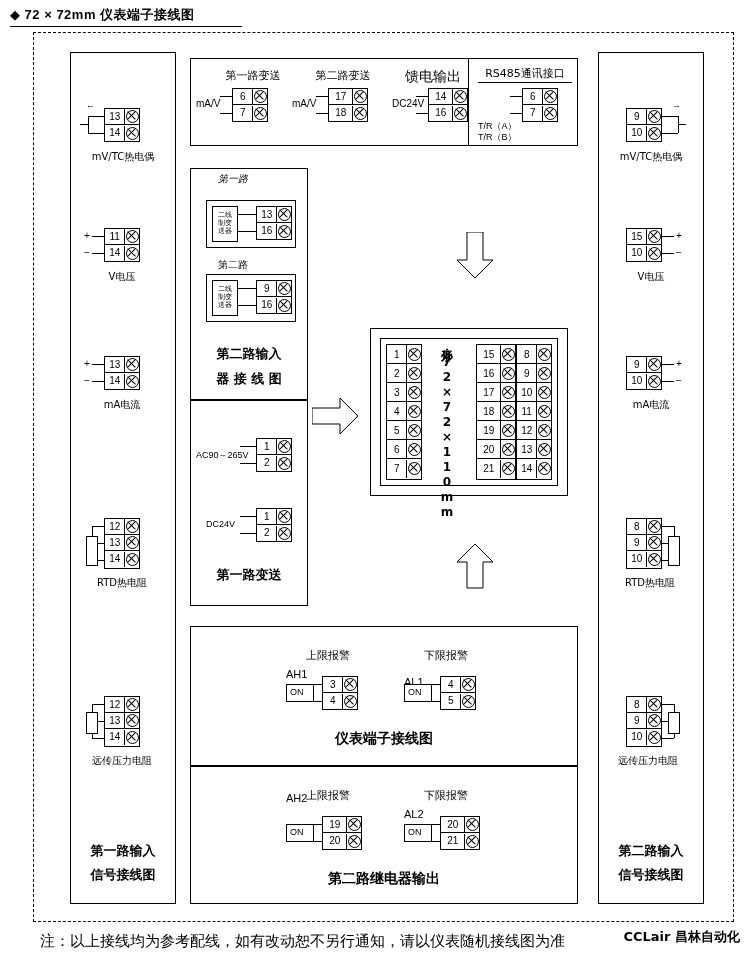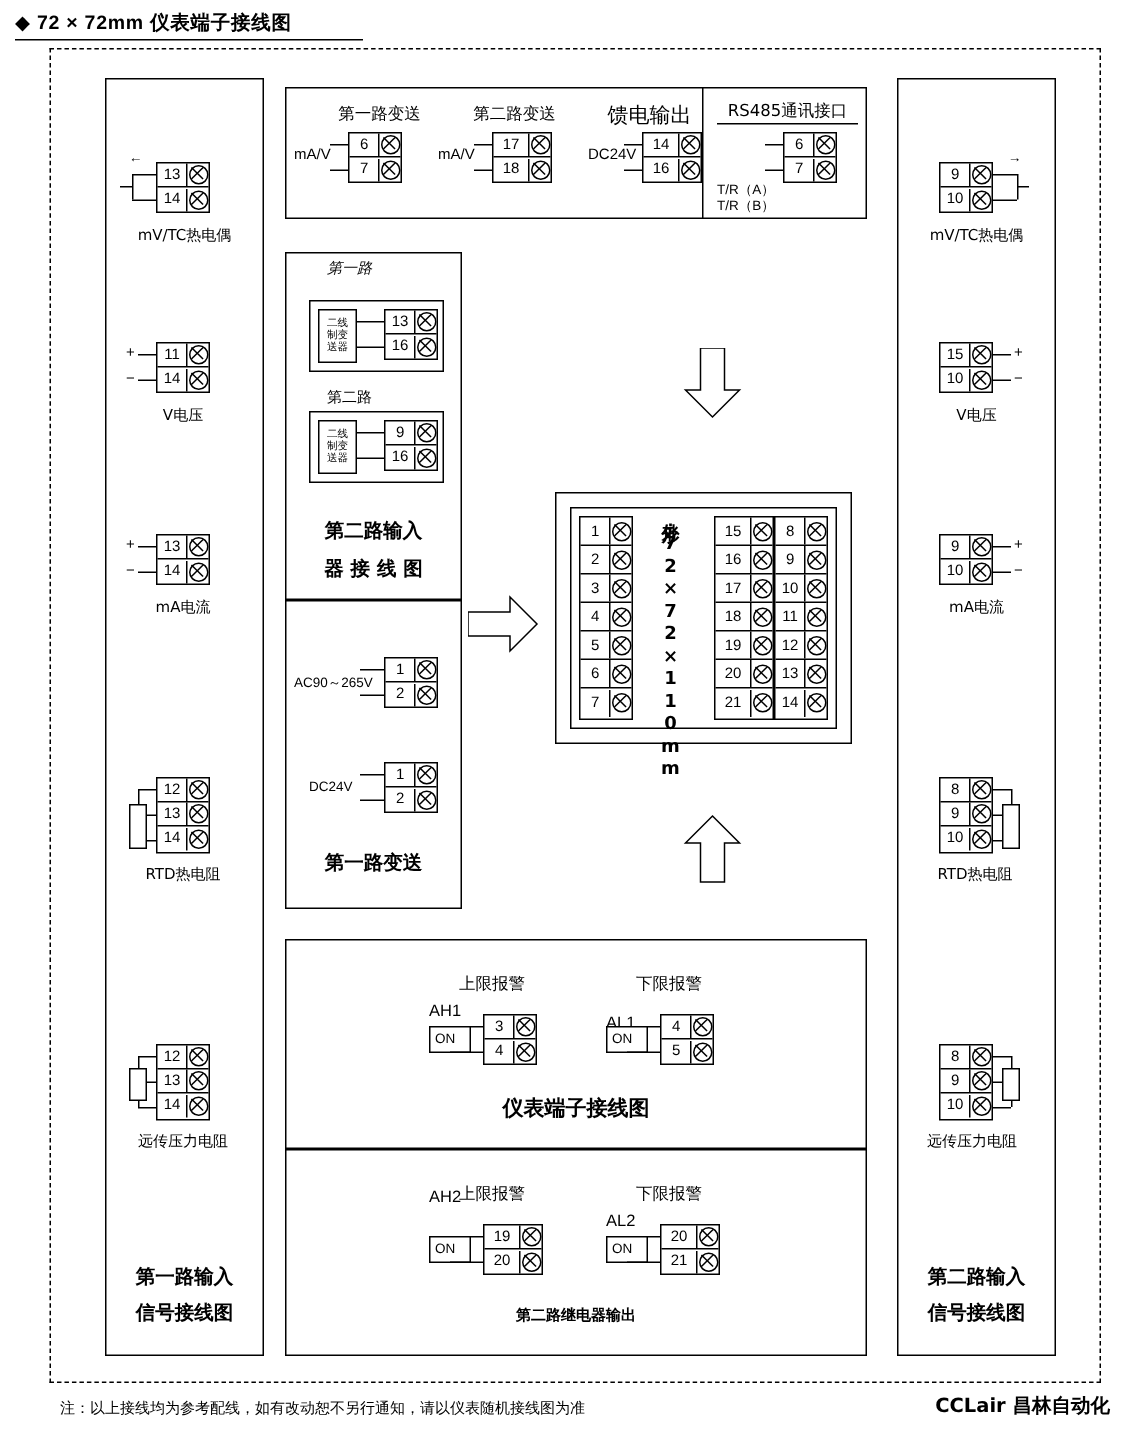--- a/index.html
+++ b/index.html
@@ -41,21 +41,21 @@
   }
   .scr .circ:before{width:11px;height:1px;left:-1px;top:4px;transform:rotate(45deg);}
   .scr .circ:after{width:11px;height:1px;left:-1px;top:4px;transform:rotate(-45deg);}
 
   .hline{position:absolute;background:#000;height:1px;}
   .vline{position:absolute;background:#000;width:1px;}
 
   .arrow-big{position:absolute;}
 
   .footnote{
-    position:absolute;left:40px;top:932px;font-size:10px;
+    position:absolute;left:40px;top:932px;font-size:15px;
     font-family:"DejaVu Sans","Liberation Sans",sans-serif;
   }
   .brand{position:absolute;right:10px;top:928px;font-size:13px;font-weight:bold;
     font-family:"DejaVu Sans","Liberation Sans",sans-serif;}
 
   .vert{writing-mode:vertical-rl;text-orientation:upright;}
   .bold{font-weight:bold;}
   .f13{font-size:13px;}
   .f10{font-size:10px;}
   .f9{font-size:9px;}
@@ -737,16 +737,16 @@
   <div class="cell">
       <div class="num" style="width:24px;">21</div>
       <div class="scr">
         <div class="circ"></div>
       </div>
     </div>
 </div>
 <div class="hline" style="left:432px;top:824px;width:8px;"></div>
 <div class="hline" style="left:418px;top:841px;width:22px;"></div>
 
-<div class="lbl cn bold center" style="left:194px;top:870px;width:380px;font-size:10px;text-align:center;">第二路继电器输出</div>
+<div class="lbl cn bold center" style="left:194px;top:870px;width:380px;font-size:14px;text-align:center;">第二路继电器输出</div>
 
 <div class="footnote">注：以上接线均为参考配线，如有改动恕不另行通知，请以仪表随机接线图为准</div>
 <div class="brand">CCLair 昌林自动化</div>
 
 </body></html>

